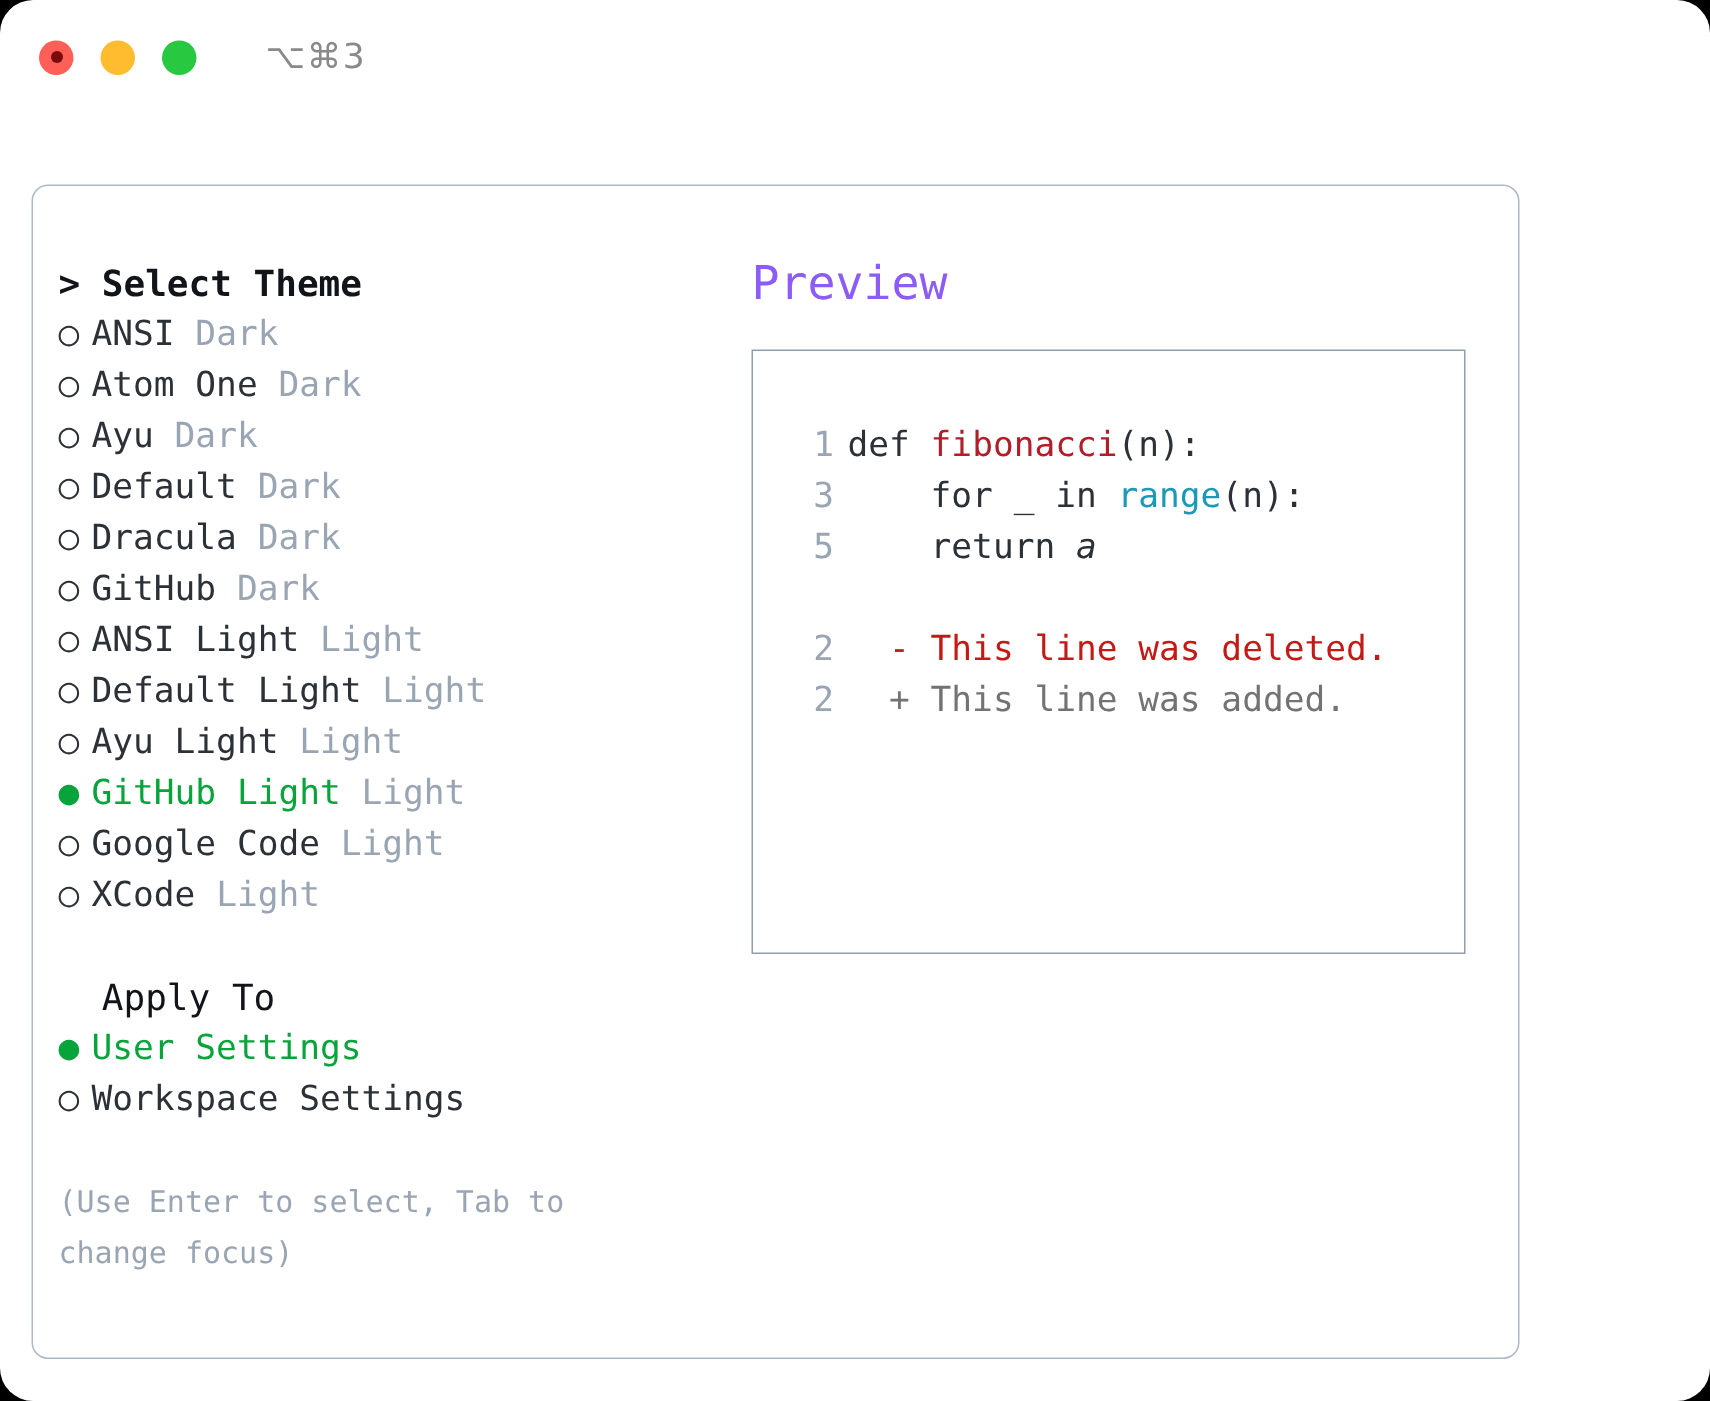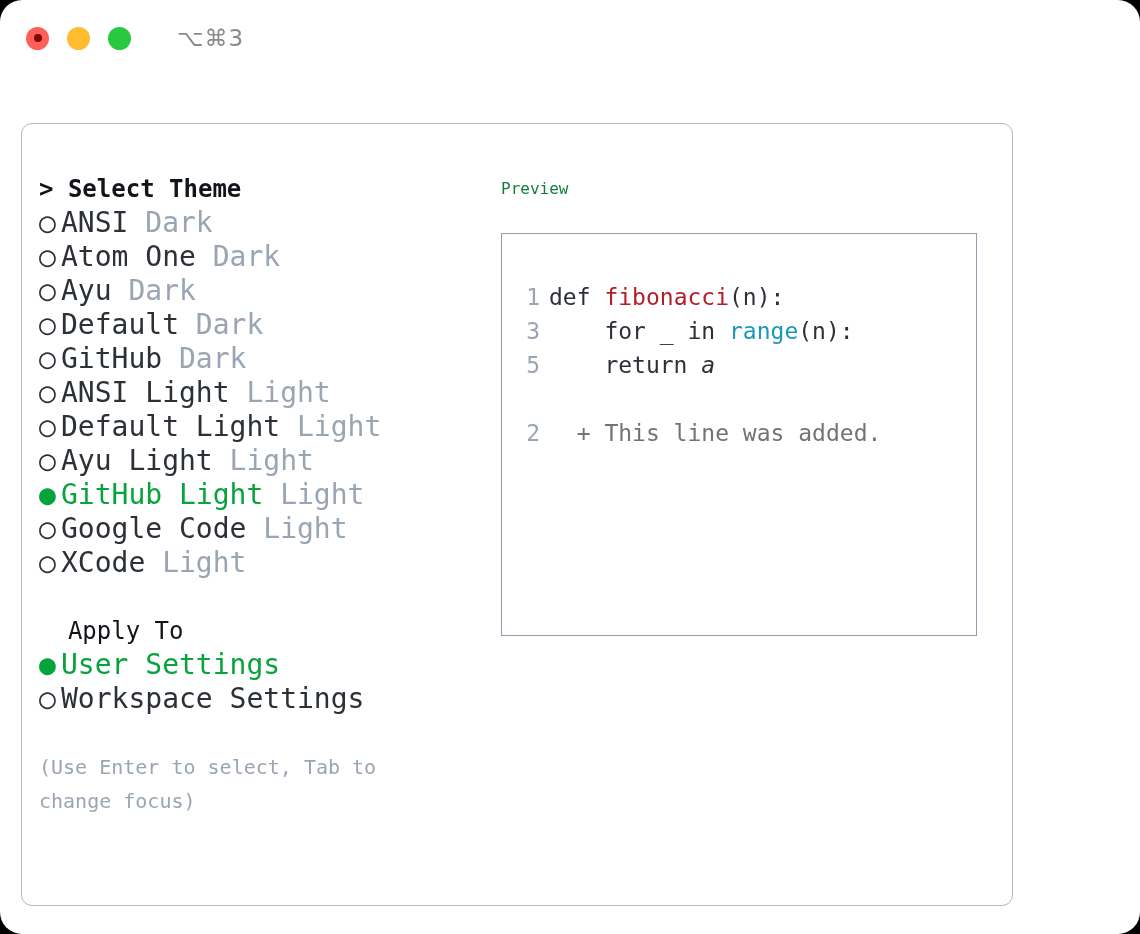--- a/index.html
+++ b/index.html
@@ -97,21 +97,21 @@
 
   .section-header {
     font-size: 24px;
     color: #111418;
     line-height: 34px;
     white-space: pre;
   }
   .section-header.focused { font-weight: bold; }
 
   .opt-row {
-    font-size: 28px;
+    font-size: 23px;
     line-height: 34px;
     color: #2b3137;
     white-space: pre;
     display: block;
   }
   .opt-row .bullet {
     display: inline-block;
     width: 22px;
   }
   .opt-row.selected { color: #07a43c; }
@@ -128,32 +128,32 @@
   }
 
   
   .right-col {
     position: absolute;
     left: 479px;
     top: 48px;
     width: 500px;
   }
   .preview-title {
-    font-size: 16px;
-    color: #15803d;
+    font-size: 31px;
+    color: #8b5cf6;
     line-height: 34px;
   }
   .preview-box {
     margin-top: 27px;
     width: 476px;
     height: 403px;
     border: 1px solid #8f9dae;
     box-sizing: border-box;
     background: #ffffff;
-    padding: 46px 0 0 8px;
+    padding: 46px 0 0 24px;
   }
 
   .code-line {
     font-size: 23px;
     line-height: 34px;
     white-space: pre;
     color: #2b3137;
   }
   .gutter {
     display: inline-block;
@@ -191,20 +191,21 @@
 
       <div class="left-col">
 
         <div class="section-header focused">&gt; Select Theme</div>
 
         <div id="theme-list">
             <div class="opt-row"><span class="bullet">○</span><span>ANSI</span><span class="suffix"> Dark</span></div>
             <div class="opt-row"><span class="bullet">○</span><span>Atom One</span><span class="suffix"> Dark</span></div>
             <div class="opt-row"><span class="bullet">○</span><span>Ayu</span><span class="suffix"> Dark</span></div>
             <div class="opt-row"><span class="bullet">○</span><span>Default</span><span class="suffix"> Dark</span></div>
+            <div class="opt-row"><span class="bullet">○</span><span>Dracula</span><span class="suffix"> Dark</span></div>
             <div class="opt-row"><span class="bullet">○</span><span>GitHub</span><span class="suffix"> Dark</span></div>
             <div class="opt-row"><span class="bullet">○</span><span>ANSI Light</span><span class="suffix"> Light</span></div>
             <div class="opt-row"><span class="bullet">○</span><span>Default Light</span><span class="suffix"> Light</span></div>
             <div class="opt-row"><span class="bullet">○</span><span>Ayu Light</span><span class="suffix"> Light</span></div>
             <div class="opt-row selected"><span class="bullet">●</span><span>GitHub Light</span><span class="suffix"> Light</span></div>
             <div class="opt-row"><span class="bullet">○</span><span>Google Code</span><span class="suffix"> Light</span></div>
             <div class="opt-row"><span class="bullet">○</span><span>XCode</span><span class="suffix"> Light</span></div>
           </div>
 
         <div class="spacer-line"></div>
@@ -225,20 +226,21 @@
         <div class="preview-title">Preview</div>
 
         <div class="preview-box">
           <div id="code-block">
               <div class="code-line"><span class="gutter">1</span><span>def </span><span class="tok-fn">fibonacci</span><span>(n):</span></div>
               <div class="code-line"><span class="gutter">3</span><span>    for _ in </span><span class="tok-call">range</span><span>(n):</span></div>
               <div class="code-line"><span class="gutter">5</span><span>    return </span><span class="tok-var">a</span></div>
             </div>
           <div class="code-gap"></div>
           <div id="diff-block">
+              <div class="code-line"><span class="gutter">2</span><span class="diff-del">  - This line was deleted.</span></div>
               <div class="code-line"><span class="gutter">2</span><span class="diff-add">  + This line was added.</span></div>
             </div>
         </div>
       </div>
 
     </div>
   </div>
 </div>
 
 </body></html>

